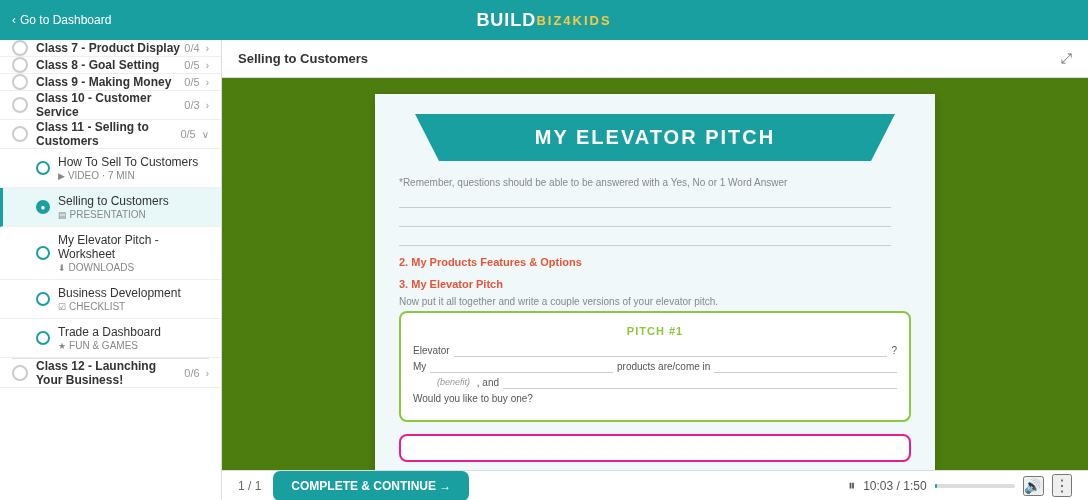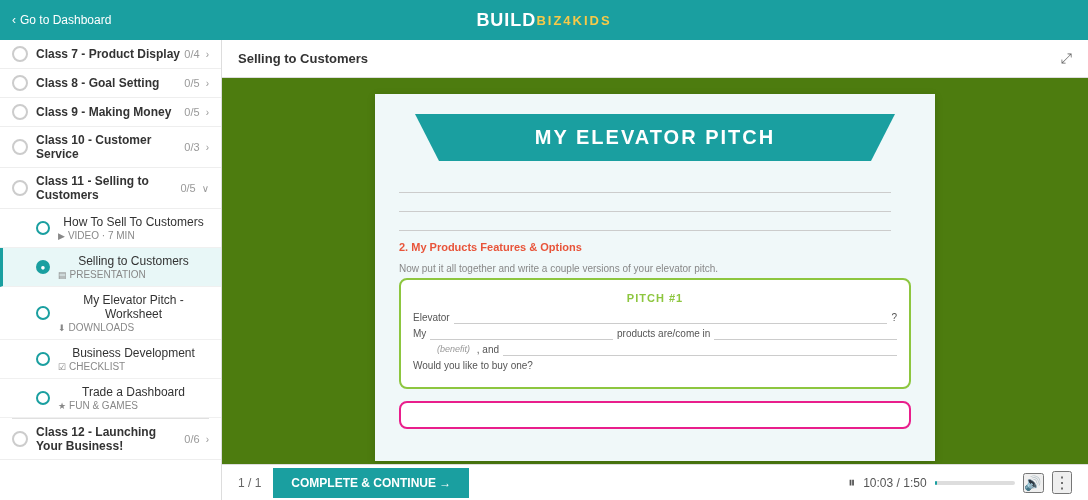--- a/index.html
+++ b/index.html
@@ -53,21 +53,21 @@
 
     
     .sidebar {
       width: 222px;
       background: white;
       border-right: 1px solid #ddd;
       overflow-y: auto;
       flex-shrink: 0;
     }
     .sidebar-item {
-      padding: 6px 12px;
+      padding: 0 12px;
       border-bottom: 1px solid #eee;
       display: flex;
       align-items: center;
       cursor: pointer;
     }
     .sidebar-item .circle {
       width: 16px;
       height: 16px;
       border-radius: 50%;
       border: 2px solid #ccc;
@@ -113,21 +113,20 @@
     .sub-item.active .sub-circle {
       background: #1a9fa0;
     }
     .sub-item .sub-circle.filled {
       background: #1a9fa0;
     }
     .sub-item-text {
       font-size: 12px;
       color: #333;
       font-weight: 500;
-      text-align: center;
     }
     .sub-item-type {
       font-size: 10px;
       color: #888;
       margin-top: 1px;
       display: flex;
       align-items: center;
       gap: 3px;
     }
     .sub-item-content { flex: 1; }
@@ -254,37 +253,37 @@
     .pitch-label {
       font-size: 9px;
       color: #999;
       font-style: italic;
     }
 
     
     .bottom-bar {
       background: white;
       border-top: 1px solid #ddd;
-      height: 36px;
+      height: 30px;
       display: flex;
       align-items: center;
       padding: 0 16px;
       gap: 12px;
       flex-shrink: 0;
     }
     .page-indicator {
       font-size: 12px;
       color: #666;
     }
     .complete-btn {
       background: #1a9fa0;
       color: white;
       border: none;
       padding: 8px 18px;
-      border-radius: 0;
+      border-radius: 7px;
       font-size: 12px;
       font-weight: 600;
       cursor: pointer;
       display: flex;
       align-items: center;
       gap: 6px;
     }
     .bottom-right {
       margin-left: auto;
       display: flex;
@@ -449,32 +448,34 @@
       <div class="slide-container">
         <div class="slide-content">
 
           <div style="text-align:center; margin-bottom:12px;">
             <div class="pitch-header">
               <span>MY ELEVATOR PITCH</span>
             </div>
           </div>
 
           <div style="margin-bottom:10px; padding: 0 4px;">
+            <div class="section-sublabel">*Remember, questions should be able to be answered with a Yes, No or 1 Word Answer</div>
             <div style="display:flex; flex-direction:column; gap:3px; margin-top:4px;">
               <div style="border-bottom:1px solid #ccc; height:16px; width:96%;"></div>
               <div style="border-bottom:1px solid #ccc; height:16px; width:96%;"></div>
               <div style="border-bottom:1px solid #ccc; height:16px; width:96%;"></div>
             </div>
           </div>
 
           <div style="margin-bottom:10px; padding: 0 4px;">
             <div class="section-label">2. My Products Features &amp; Options</div>
           </div>
 
           <div style="padding: 0 4px;">
+            <div class="section-label">3. My Elevator Pitch</div>
             <div class="section-sublabel">Now put it all together and write a couple versions of your elevator pitch.</div>
 
             <div class="pitch-box">
               <div class="pitch-box-title">PITCH #1</div>
               <div class="pitch-line">
                 <span>Elevator</span>
                 <span class="pitch-fill" style="flex:1;"></span>
                 <span>?</span>
               </div>
               <div class="pitch-line">

